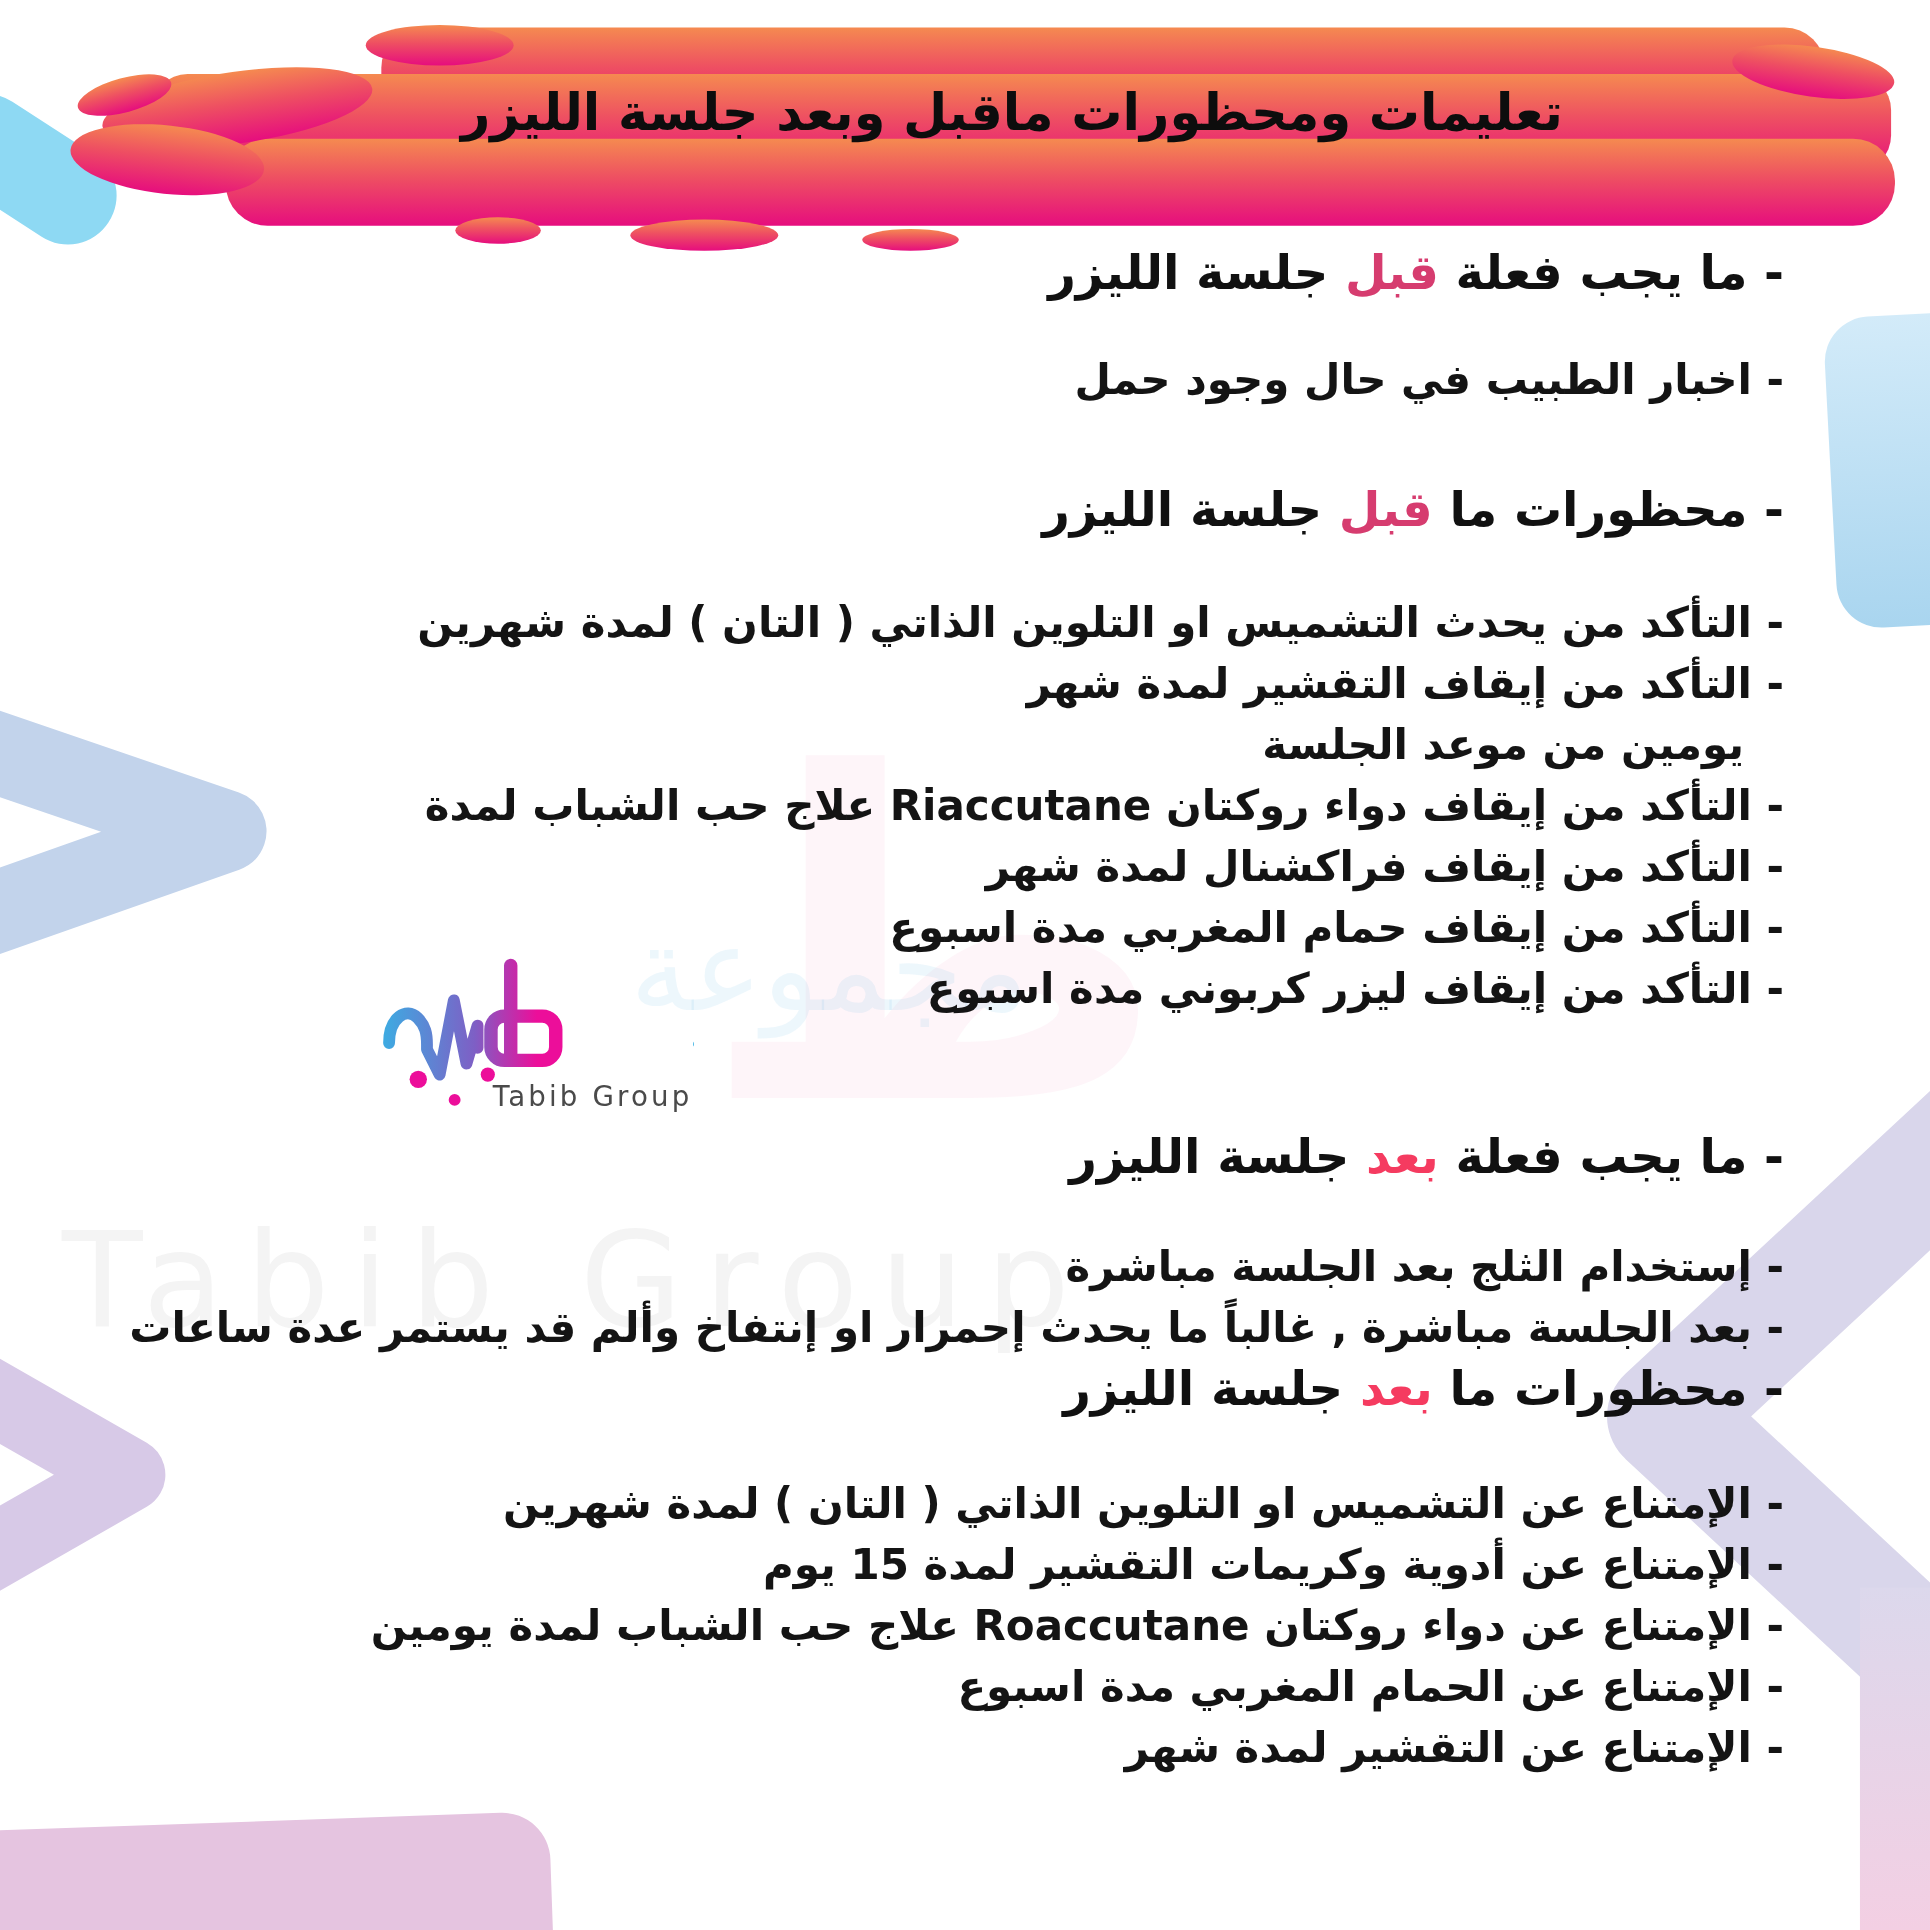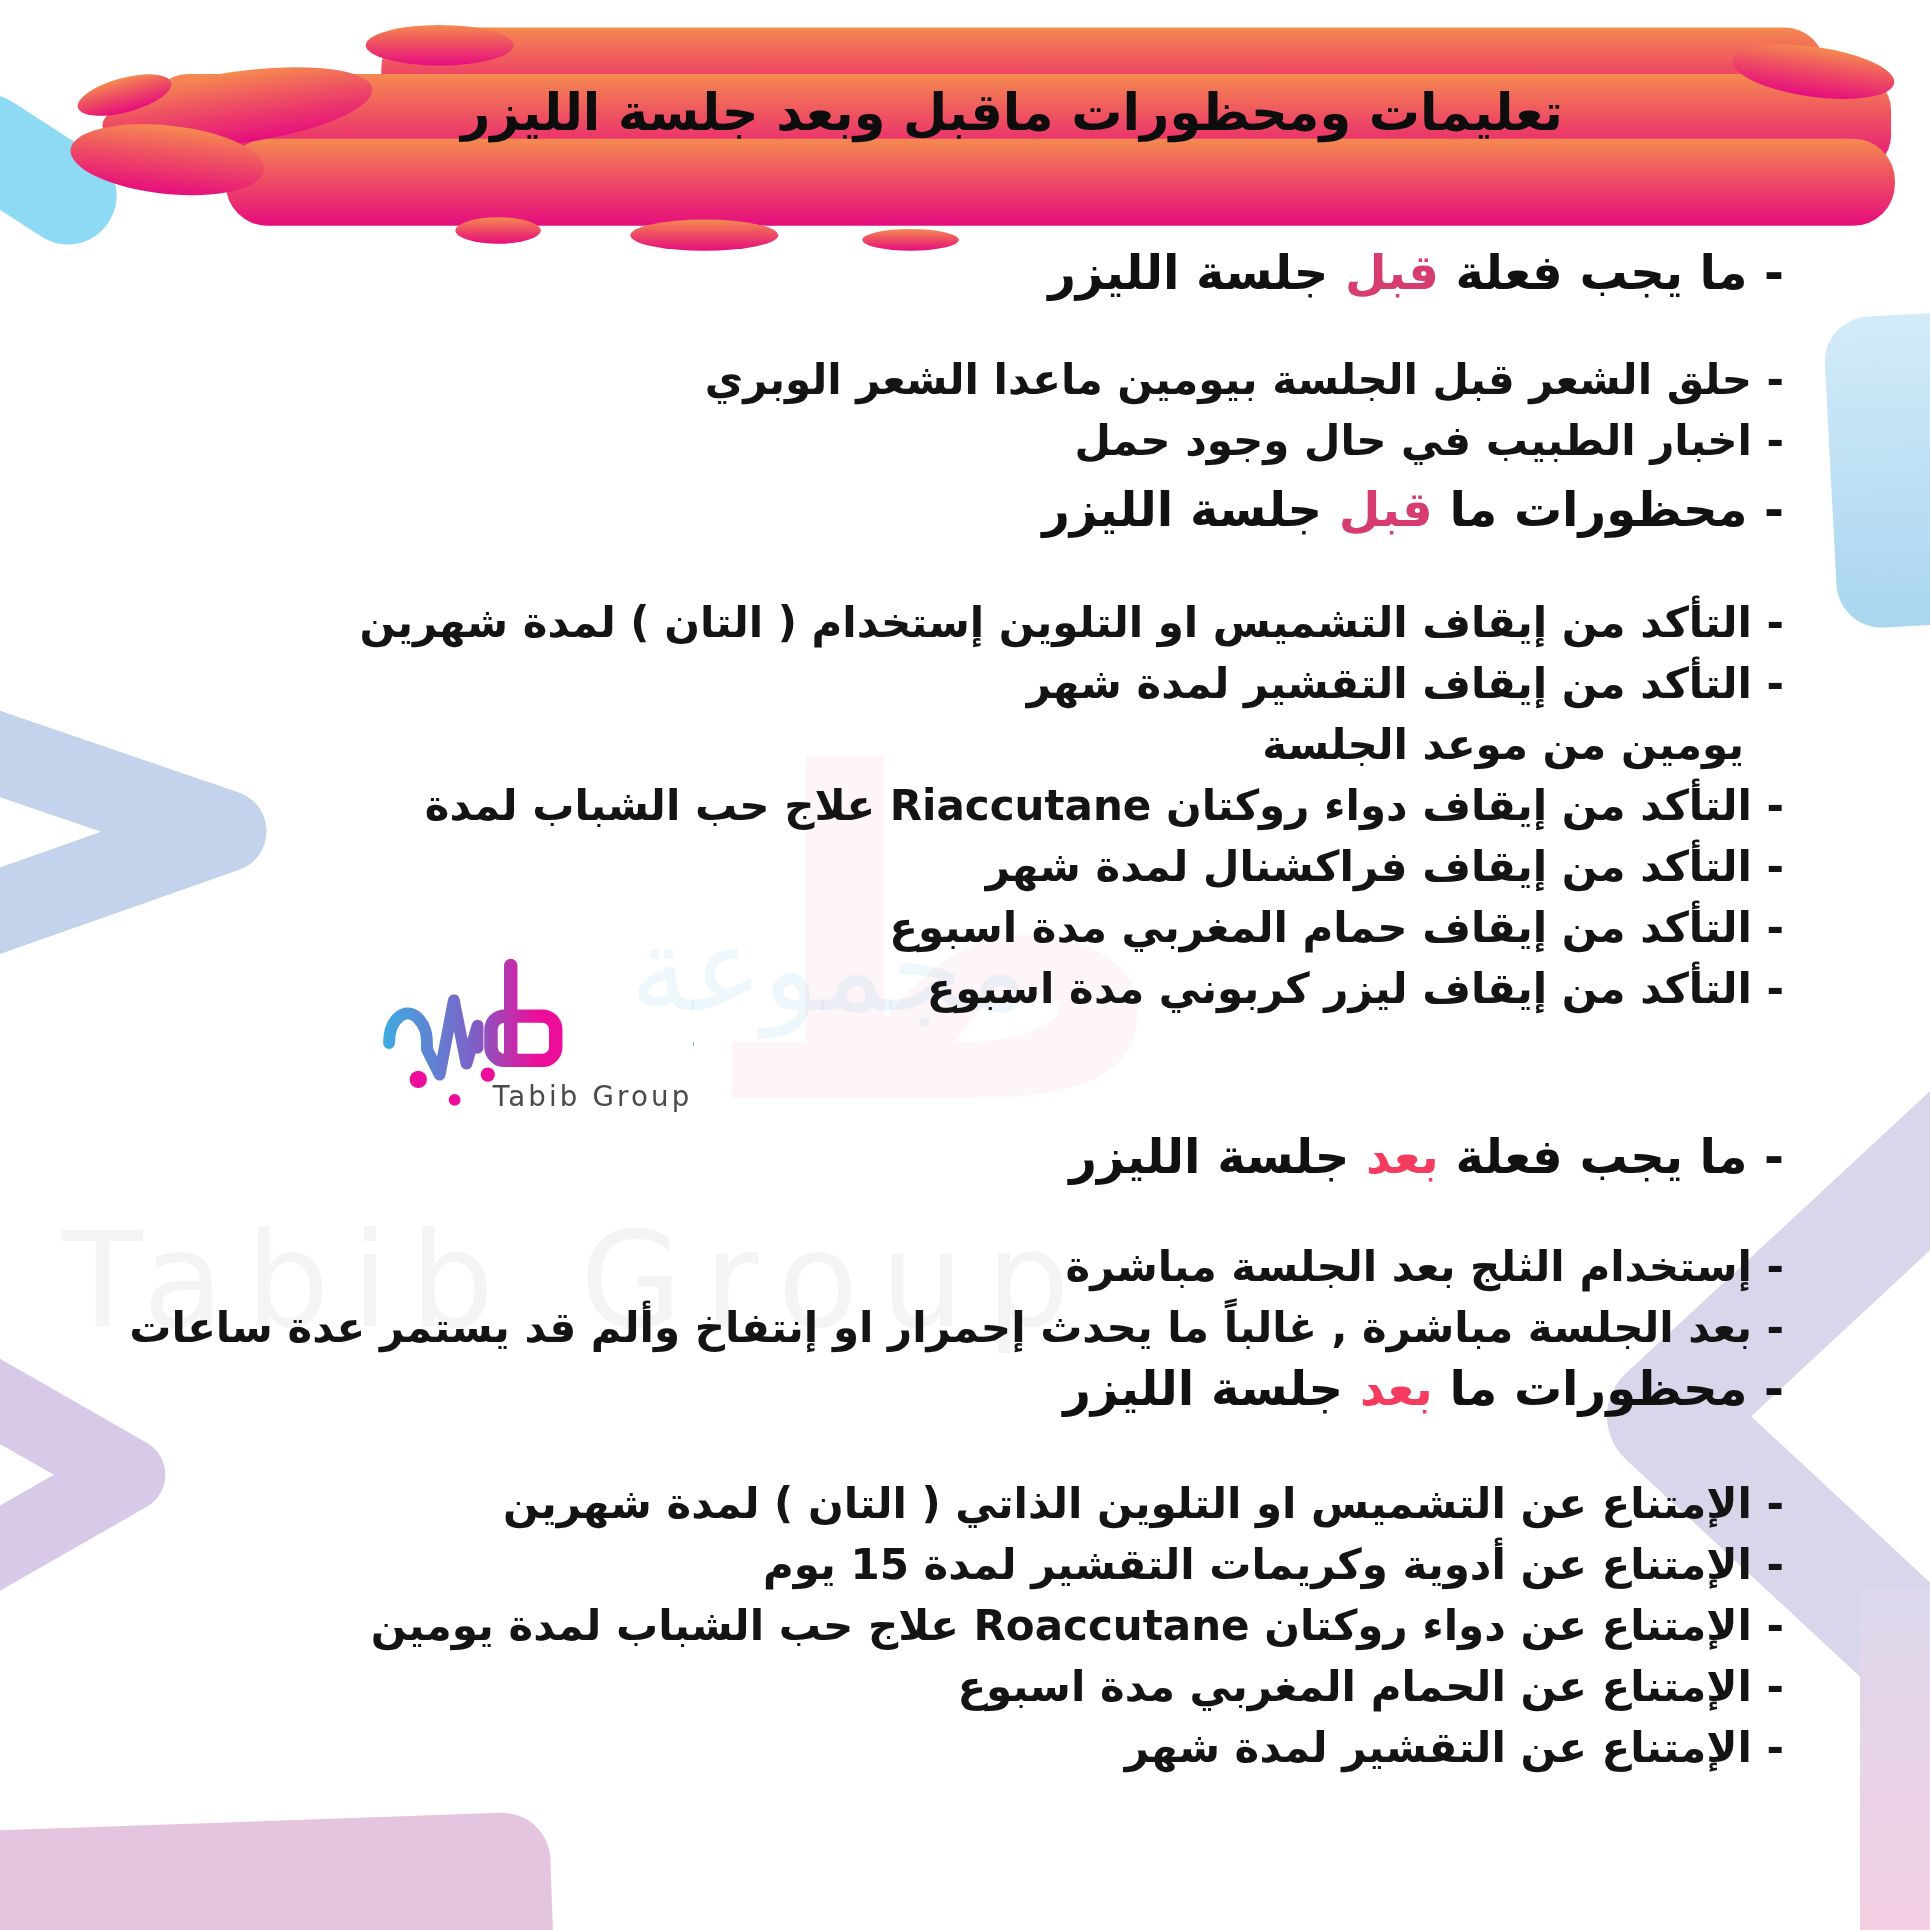--- a/index.html
+++ b/index.html
@@ -96,29 +96,28 @@
     <ellipse cx="905" cy="302" rx="95" ry="20"></ellipse>
     <ellipse cx="1170" cy="308" rx="62" ry="14"></ellipse>
   </g>
 </svg>
 <div id="poster-title" class="abs">تعليمات ومحظورات ماقبل وبعد جلسة الليزر</div>
 
 <div class="abs sec-head" style="top:246px">
   <span>- ما يجب فعلة </span><span class="hl-qabl">قبل</span><span> جلسة الليزر</span>
 </div>
 <div class="abs items" style="top:349px">
-  <div class="line">- حلق الشعر قبل الجلسة بيومين ماعدا الشعر الوبري</div>
   <div class="line">- اخبار الطبيب في حال وجود حمل</div>
 </div>
 
 <div class="abs sec-head" style="top:483px">
   <span>- محظورات ما </span><span class="hl-qabl">قبل</span><span> جلسة الليزر</span>
 </div>
 <div class="abs items" style="top:592px">
-  <div class="line">- التأكد من إيقاف التشميس او التلوين إستخدام ( التان ) لمدة شهرين</div>
+  <div class="line">- التأكد من يحدث التشميس او التلوين الذاتي ( التان ) لمدة شهرين</div>
   <div class="line">- التأكد من إيقاف التقشير لمدة شهر</div>
   <div class="line cont">يومين من موعد الجلسة</div>
   <div class="line">- التأكد من إيقاف دواء روكتان Riaccutane علاج حب الشباب لمدة</div>
   <div class="line">- التأكد من إيقاف فراكشنال لمدة شهر</div>
   <div class="line">- التأكد من إيقاف حمام المغربي مدة اسبوع</div>
   <div class="line">- التأكد من إيقاف ليزر كربوني مدة اسبوع</div>
 </div>
 
 <div id="logo" class="abs">
   <svg width="316" height="163" viewBox="0 0 400 205">

